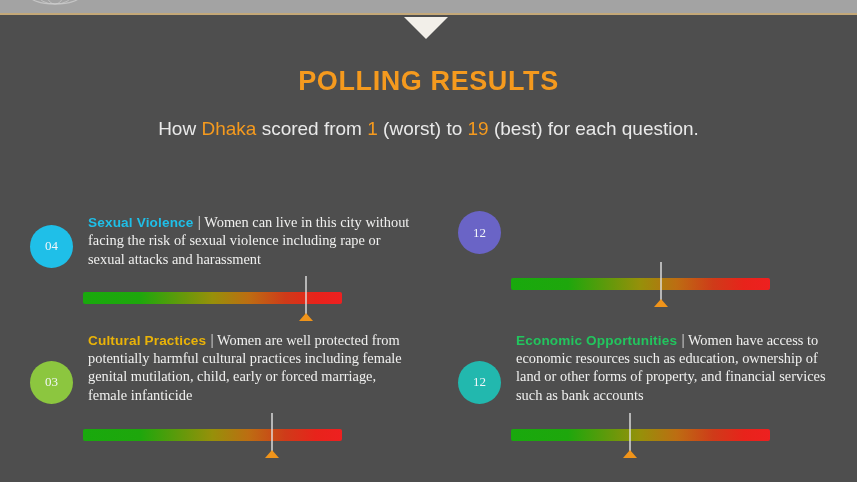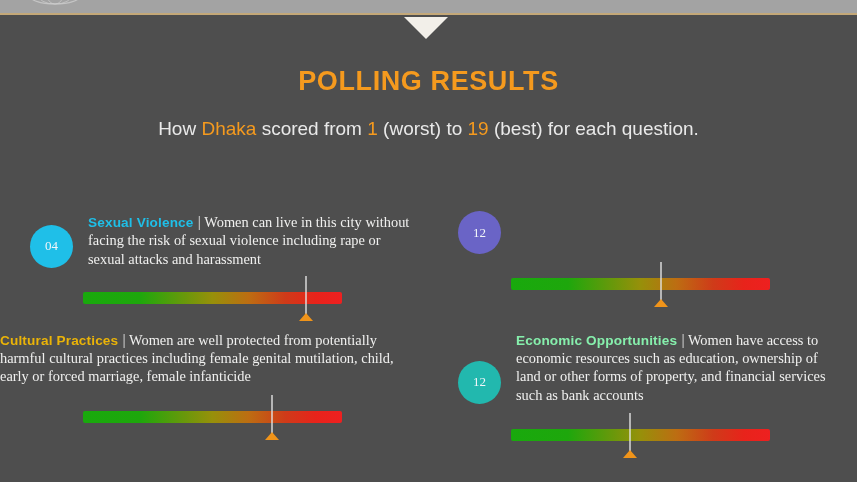--- a/index.html
+++ b/index.html
@@ -181,36 +181,39 @@
           </div>
         </div>
       </div>
 
     </div>
 
     <div class="row row-2" style="margin-top:19px;">
 
       <div class="card">
         <div class="card-head">
+          <div class="badge" style="background: rgb(140, 198, 63);">
+            <span>03</span>
+          </div>
           <div class="card-text"><span class="cat" style="color: #eab308;">Cultural Practices</span><span class="divider">|</span><span>Women are well protected from potentially harmful cultural practices including female genital mutilation, child, early or forced marriage, female infanticide</span></div>
         </div>
         <div class="scale-wrap">
           <div class="scale-bar"></div>
           <div class="marker" style="left: 73%;">
             <div class="marker-tri"></div>
           </div>
         </div>
       </div>
 
       <div class="card">
         <div class="card-head">
           <div class="badge" style="background: rgb(34, 184, 174);">
             <span>12</span>
           </div>
-          <div class="card-text"><span class="cat" style="color: #86efac;">Economic Opportunities</span><span class="divider">|</span><span>Women have access to economic resources such as education, ownership of land or other forms of property, and financial services such as bank accounts</span></div>
+          <div class="card-text"><span class="cat" style="color: #22c55e;">Economic Opportunities</span><span class="divider">|</span><span>Women have access to economic resources such as education, ownership of land or other forms of property, and financial services such as bank accounts</span></div>
         </div>
         <div class="scale-wrap">
           <div class="scale-bar"></div>
           <div class="marker" style="left: 46%;">
             <div class="marker-tri"></div>
           </div>
         </div>
       </div>
 
     </div>

